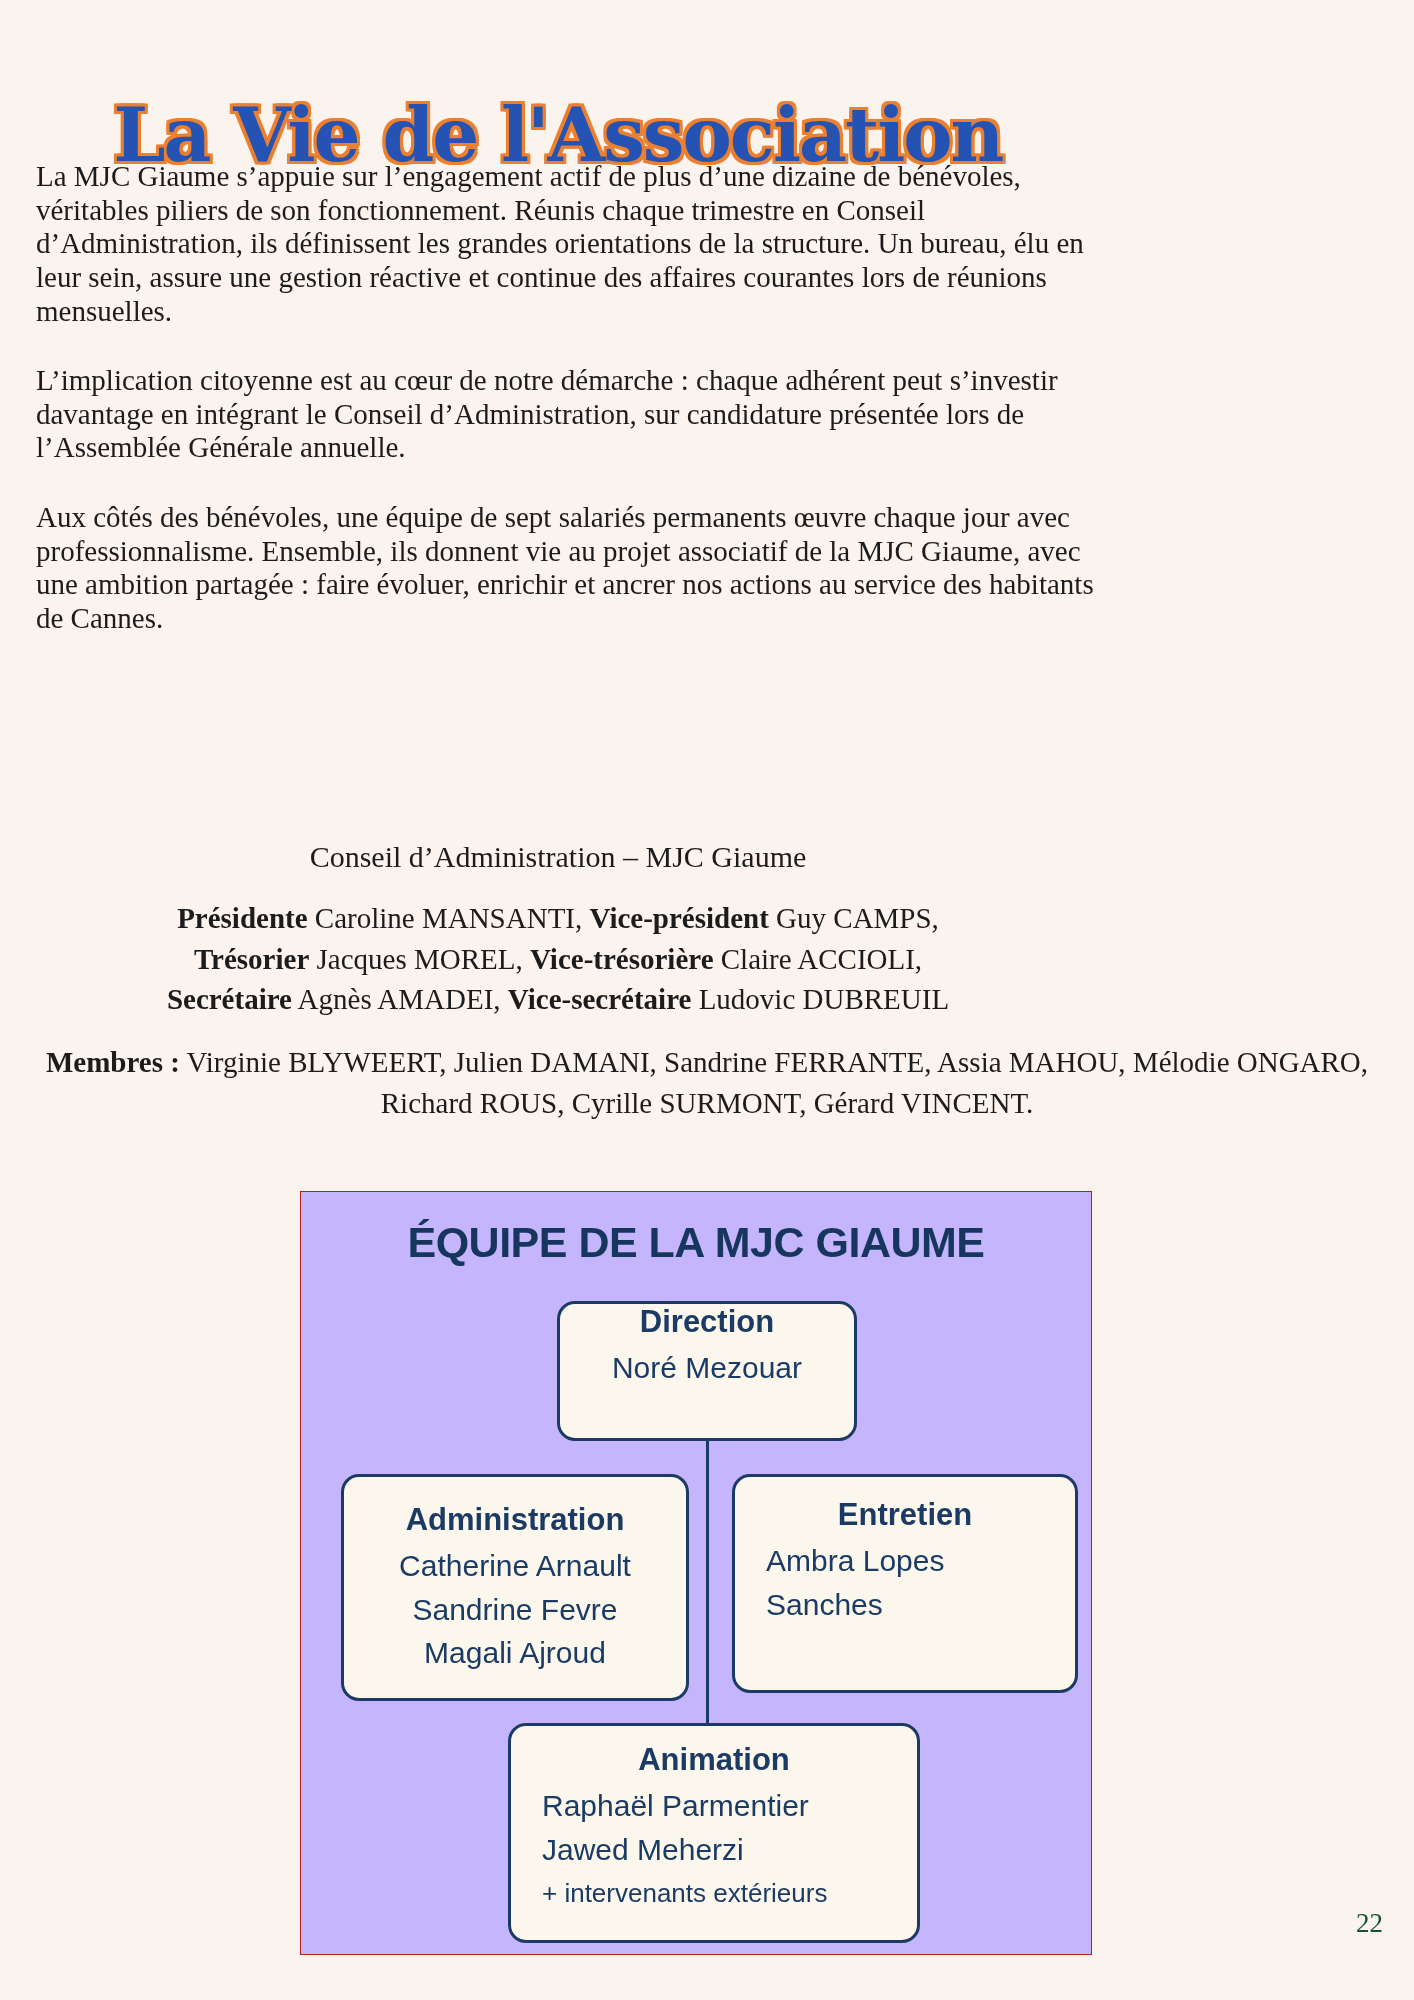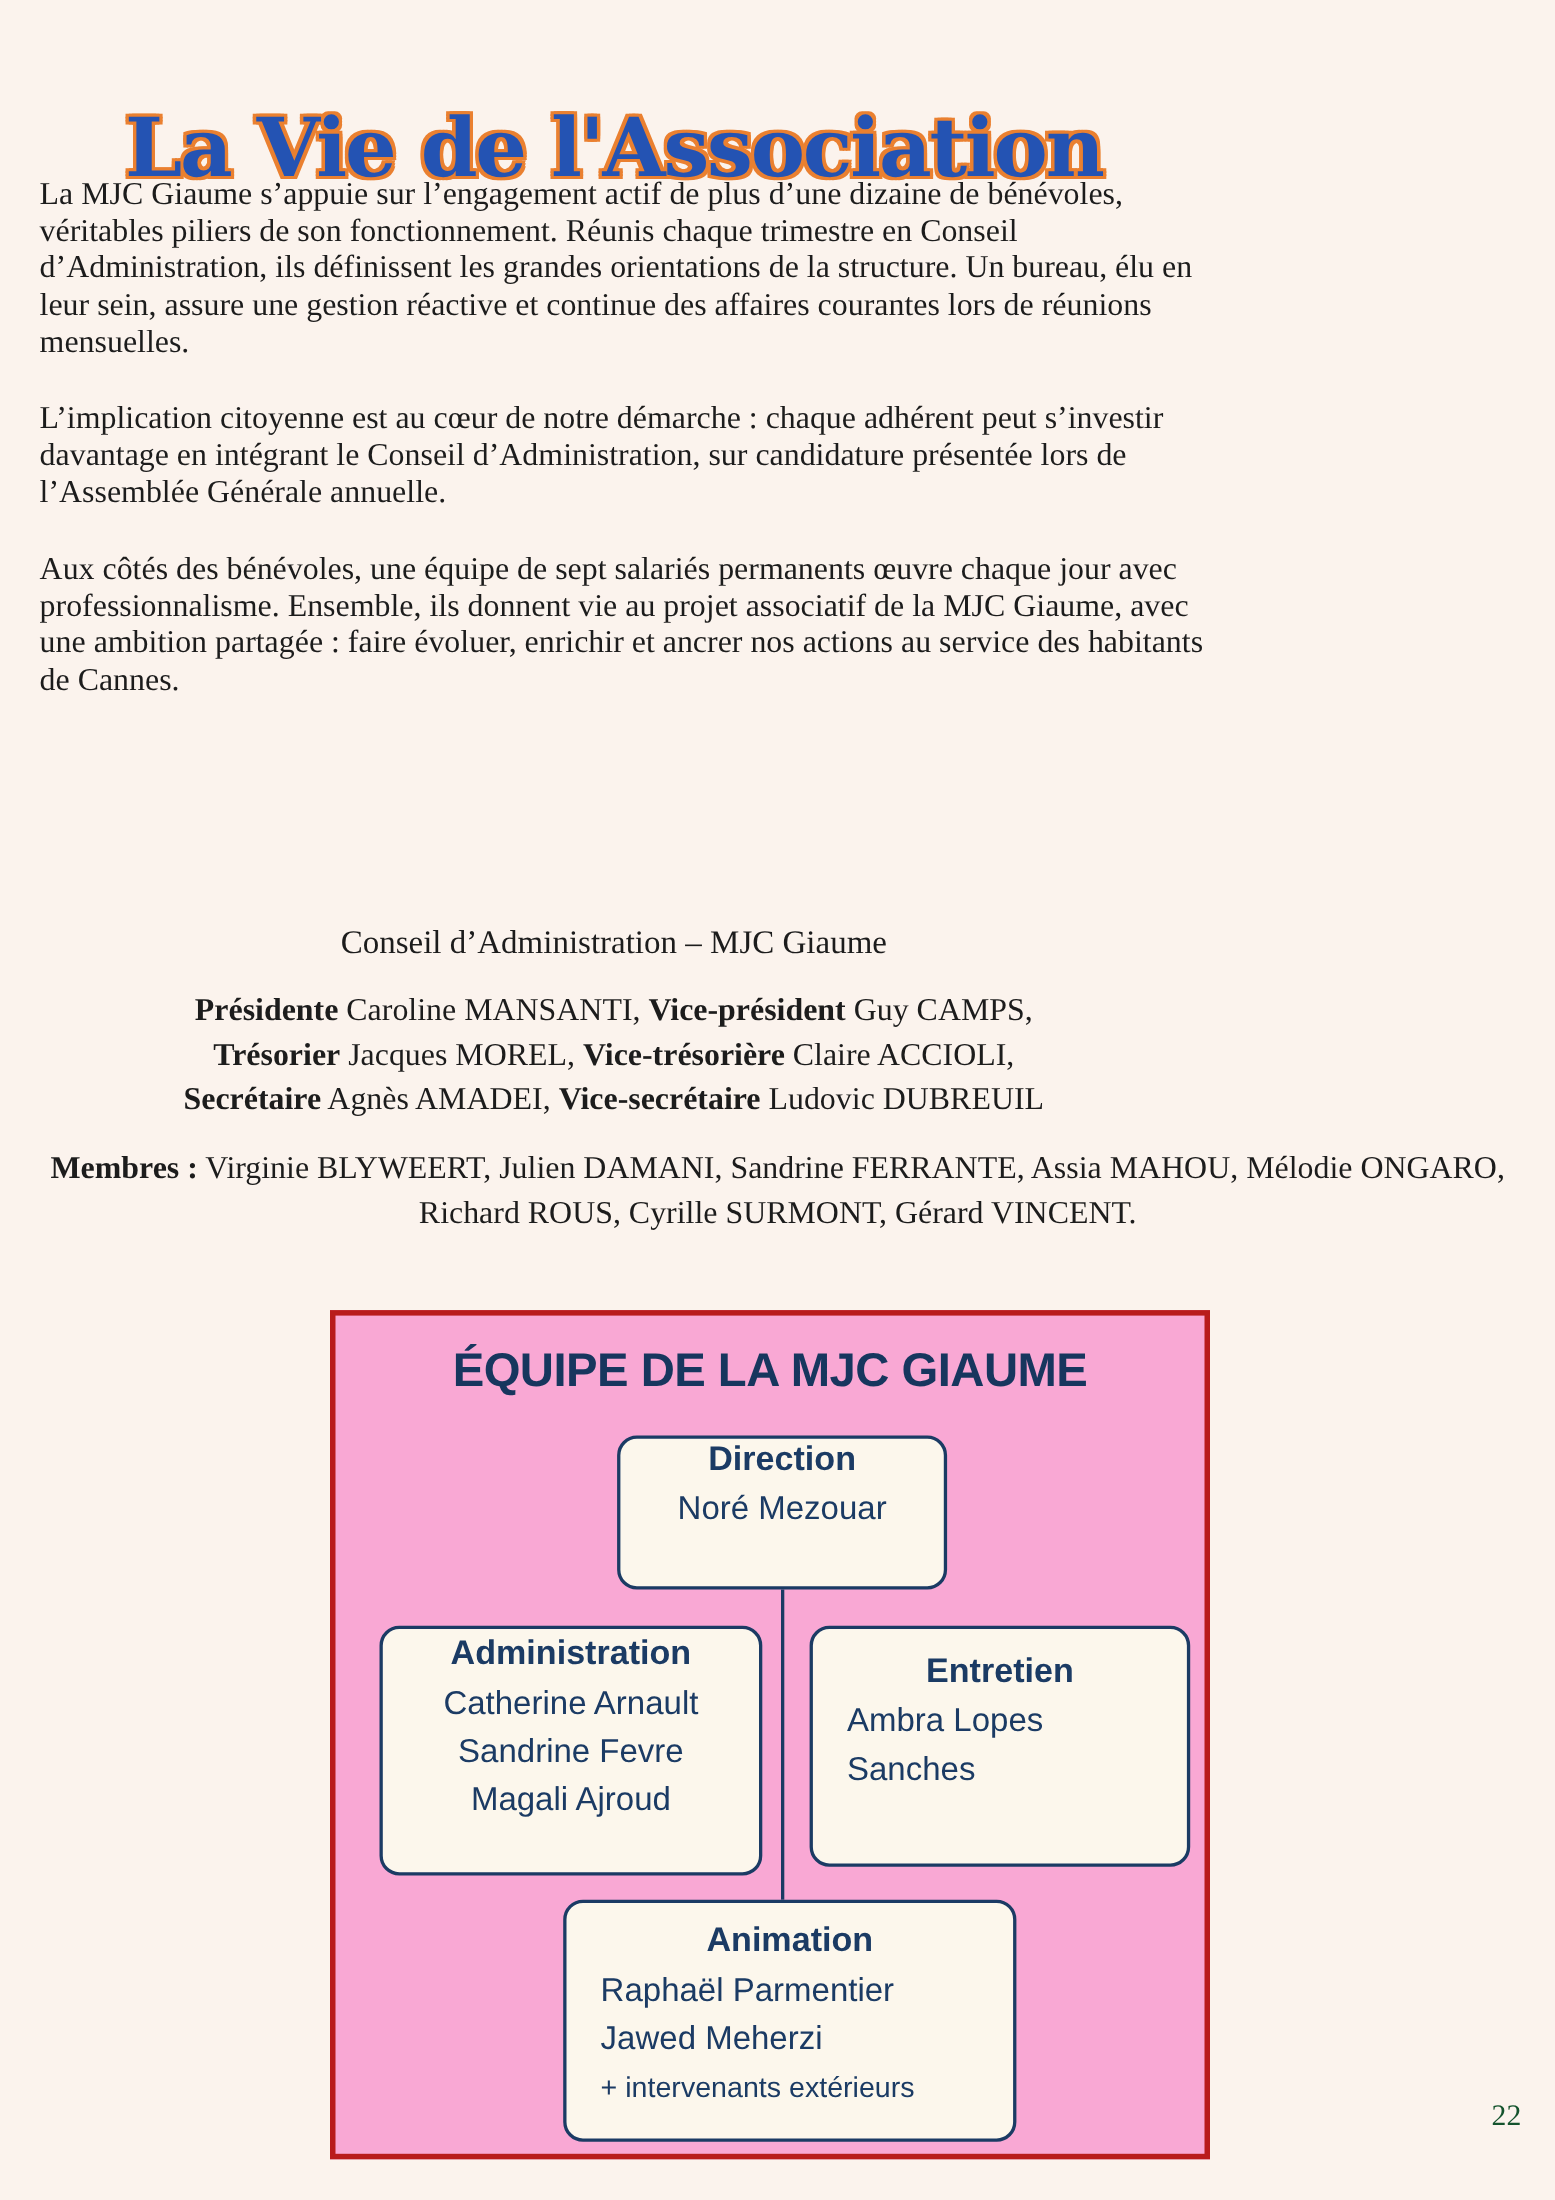--- a/index.html
+++ b/index.html
@@ -57,22 +57,22 @@
     text-align:center;
     font-size:29px;
     line-height:1.4;
   }
   b.role{ font-weight:700; }
   
   .team-chart{
     position:absolute;
     left:300px; top:1191px;
     width:790px; height:762px;
-    border:5px solid #b91c1c;
-    background:#f9a8d4;
+    border:1px solid #b91c1c;
+    background:#c4b5fd;
     font-family:"Liberation Sans", sans-serif;
     color:#1B3B64;
   }
   .team-chart-title{
     position:absolute;
     top:26px; left:0; width:100%;
     text-align:center;
     font-weight:700;
     font-size:43px;
     letter-spacing:-0.5px;
@@ -92,21 +92,21 @@
     text-align:center;
     margin-bottom:6px;
   }
   .node-member{
     font-size:30px;
     line-height:1.45;
   }
   .centered-members .node-member{ text-align:center; }
   .left-members .node-member{ padding-left:31px; }
   .direction-node{ left:256px; top:109px; width:300px; height:140px; }
-  .administration-node{ left:40px;  top:282px; width:348px; height:227px; padding-top:4px; }
+  .administration-node{ left:40px;  top:282px; width:348px; height:227px; padding-top:25px; }
   .entretien-node{ left:431px; top:282px; width:346px; height:219px; padding-top:20px; }
   .animation-node{ left:207px; top:531px; width:412px; height:220px; padding-top:16px; }
   .animation-extra{
     font-size:26px;
     padding-left:26px;
     margin-top:4px;
   }
   .trunk{
     position:absolute;
     left:405px; top:249px;

